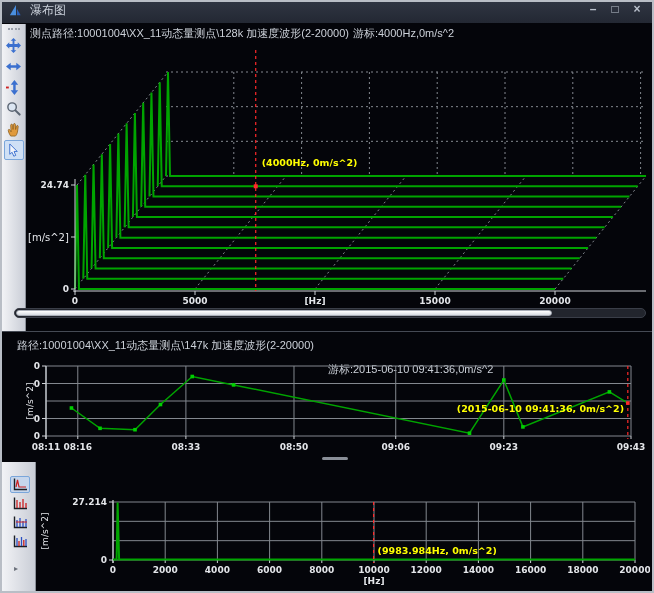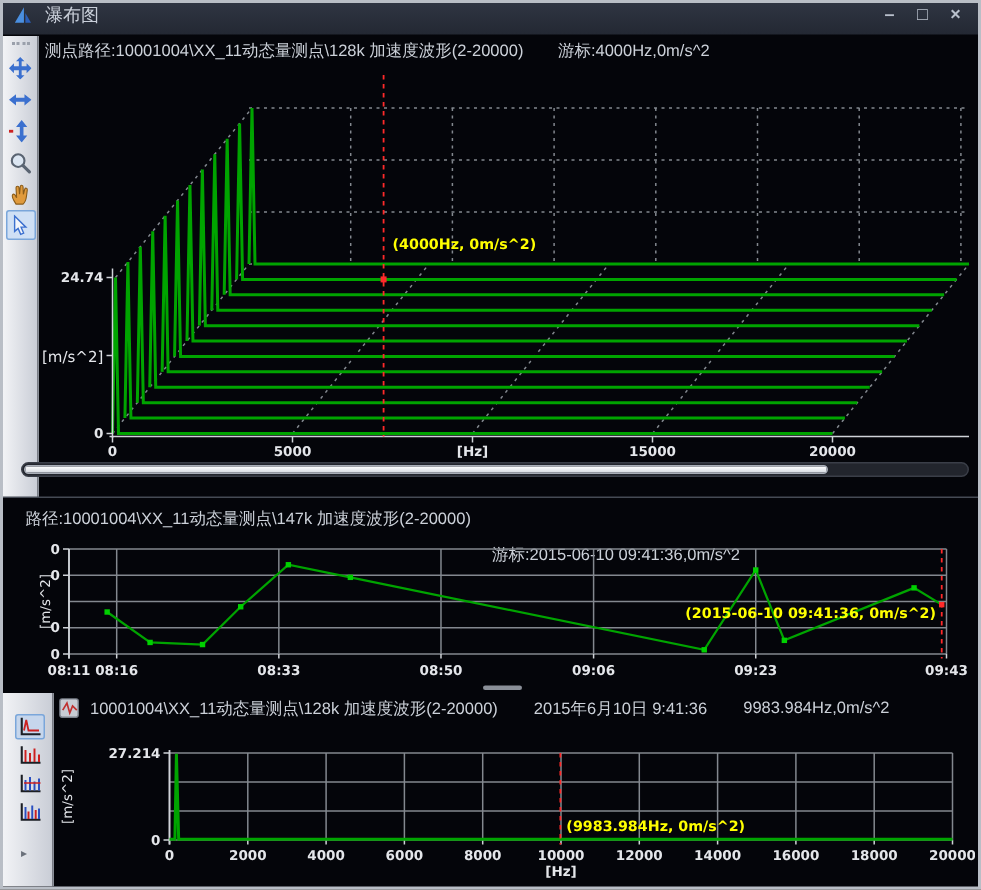--- a/index.html
+++ b/index.html
@@ -31,21 +31,21 @@
   .tool{width:20px;height:20px;margin:1px auto;display:flex;align-items:center;justify-content:center;}
   .tool.sel{background:#cfe0f5;border:1px solid #7aa6da;border-radius:2px;}
   .btool{width:20px;height:17px;margin:2px 0 2px 8px;display:flex;align-items:center;justify-content:center;}
   .btool.sel{background:#c6d6ec;border:1px solid #7aa6da;border-radius:2px;}
   .dock-more{color:#6a707a;font-size:8px;margin:14px 0 0 12px;}
   
   .hdr{position:absolute;color:#ccd1d9;font-size:11px;white-space:nowrap;display:flex;align-items:center;}
   .hdr-top{left:28px;top:24px;height:14px;}
   .hdr-mid{left:15px;top:336px;height:14px;}
   .hdr-bot{left:37px;top:462px;height:16px;}
-  .hgap18{margin-left:23px;}
+  .hgap18{margin-left:4px;}
   .hgap14{margin-left:14px;margin-top:48px;}
   .hgap24{margin-left:24px;}
   .file-ic{width:16px;height:15px;margin-right:5px;display:flex;align-items:center;}
   
   svg.chart{position:absolute;display:block;}
   #wf{left:24px;top:40px;width:622px;height:266px;}
   #tr{left:0;top:352px;width:648px;height:106px;}
   #sp{left:34px;top:481px;width:614px;height:104px;}
   
   .scrollbar{
@@ -257,31 +257,20 @@
     <div class="btool">
       <svg width="16" height="14" viewBox="0 0 16 14">
         <path d="M2.5 0.5 V11.5 H15" stroke="#1b1e24" fill="none" stroke-width="1.4"></path>
         <path d="M5 11 V3 M9.5 11 V2 M14 11 V4" stroke="#2a4fc0" stroke-width="1.3"></path>
         <path d="M7 11 V6 M11.8 11 V5" stroke="#cc2020" stroke-width="1.3"></path>
       </svg>
     </div>
     <div class="dock-more">▸</div>
   </div>
 
-  <div class="hdr hdr-bot">
-    <span class="file-ic">
-      <svg width="15" height="15" viewBox="0 0 16 16">
-        <rect x="1" y="1" width="13" height="13" rx="1.5" fill="#c8ccd4" stroke="#7c828c"></rect>
-        <path d="M3 9 L6 4 L8 11 L10 6 L13 9" stroke="#c03030" fill="none" stroke-width="1.2"></path>
-      </svg>
-    </span>
-    <span>10001004\XX_11动态量测点\128k 加速度波形(2-20000)</span>
-    <span class="hgap24">2015年6月10日 9:41:36</span>
-    <span class="hgap24">9983.984Hz,0m/s^2</span>
-  </div>
   <svg id="sp" class="chart" viewBox="0 0 614 104">
       <line x1="77" y1="19" x2="599" y2="19" stroke="#83888f" stroke-dasharray="none" stroke-width="1"></line>
       <line x1="77" y1="38.33333333333333" x2="599" y2="38.33333333333333" stroke="#83888f" stroke-dasharray="none" stroke-width="1"></line>
       <line x1="77" y1="57.666666666666664" x2="599" y2="57.666666666666664" stroke="#83888f" stroke-dasharray="none" stroke-width="1"></line>
       <line x1="77" y1="77" x2="599" y2="77" stroke="#83888f" stroke-dasharray="none" stroke-width="1"></line>
       <line x1="77" y1="19" x2="77" y2="77" stroke="#83888f" stroke-dasharray="none" stroke-width="1"></line>
       <line x1="77" y1="77" x2="77" y2="80" stroke="#cfd3d8" stroke-dasharray="none" stroke-width="1"></line>
       <line x1="129.2" y1="19" x2="129.2" y2="77" stroke="#83888f" stroke-dasharray="none" stroke-width="1"></line>
       <line x1="129.2" y1="77" x2="129.2" y2="80" stroke="#cfd3d8" stroke-dasharray="none" stroke-width="1"></line>
       <line x1="181.4" y1="19" x2="181.4" y2="77" stroke="#83888f" stroke-dasharray="none" stroke-width="1"></line>

